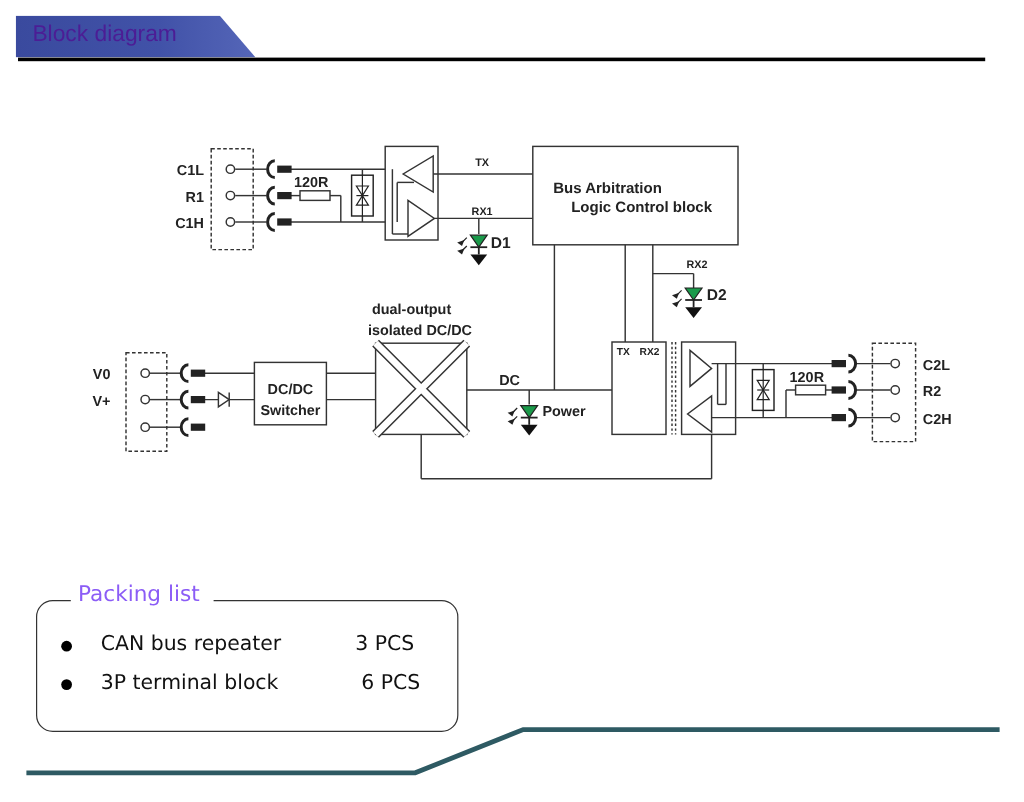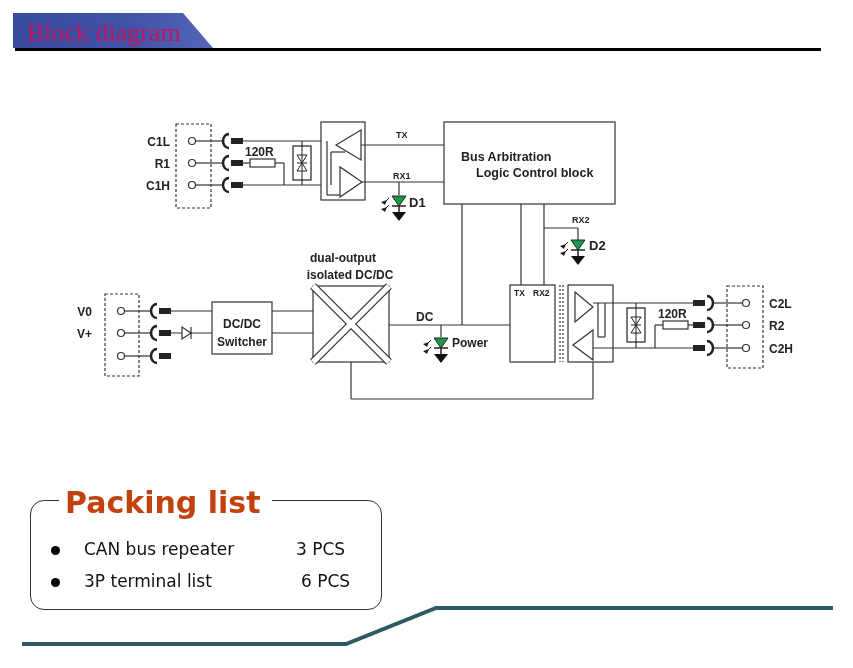--- a/index.html
+++ b/index.html
@@ -1,24 +1,24 @@
 <!DOCTYPE html>
 <html><head>
 <meta charset="utf-8">
 <style>
   html,body{margin:0;padding:0;background:#fff;}
   body{width:853px;height:668px;position:relative;overflow:hidden;font-family:"Liberation Sans",sans-serif;}
   .hdr{position:absolute;left:13px;top:13px;width:200px;height:35px;}
   .hdr-bg{position:absolute;inset:0;background:linear-gradient(90deg,#3a4a9e 0%,#4152a8 60%,#5566b8 100%);clip-path:polygon(0 0,170px 0,200px 35px,0 35px);}
-  .hdr-text{position:absolute;left:14px;top:5px;color:#be185d;font-family:Liberation Serif, serif;font-size:26px;}
+  .hdr-text{position:absolute;left:14px;top:5px;color:#4c1d95;font-family:Liberation Sans, sans-serif;font-size:19px;}
   .hdr-line{position:absolute;left:15px;top:48px;width:806px;height:3px;background:#000;}
   svg text{font-family:"Liberation Sans",sans-serif;font-weight:bold;fill:#222;}
   .pack{position:absolute;left:30px;top:500px;width:350px;height:108px;border:1.5px solid #333;border-radius:14px;}
-  .pack-title{position:absolute;left:28px;top:-16px;background:#fff;padding:0 12px 0 6px;font-family:"DejaVu Sans",sans-serif;font-size:30px;color:#c2410c;font-weight:bold;}
-  .row{position:absolute;left:20px;font-family:"DejaVu Sans",sans-serif;font-size:17px;color:#111;margin-top:12px;}
+  .pack-title{position:absolute;left:28px;top:-16px;background:#fff;padding:0 12px 0 6px;font-family:"DejaVu Sans",sans-serif;font-size:18px;color:#8b5cf6;}
+  .row{position:absolute;left:20px;font-family:"DejaVu Sans",sans-serif;font-size:17px;color:#111;}
   .bullet{display:inline-block;width:9px;height:9px;border-radius:50%;background:#000;position:absolute;left:0;top:7px;}
   .item-name{position:absolute;left:33px;white-space:nowrap;}
   .item-qty{position:absolute;white-space:nowrap;}
 </style>
 </head>
 <body>
 
 <div class="hdr">
   <div class="hdr-bg"></div>
   <div class="hdr-text">Block diagram</div>
@@ -180,16 +180,16 @@
 
 <div class="pack">
   <div class="pack-title">Packing list</div>
   <div class="row" style="top:26px;width:320px;height:22px">
     <span class="bullet"></span>
     <span class="item-name">CAN bus repeater</span>
     <span class="item-qty" style="left:245px">3 PCS</span>
   </div>
   <div class="row" style="top:58px;width:320px;height:22px">
     <span class="bullet"></span>
-    <span class="item-name">3P terminal list</span>
+    <span class="item-name">3P terminal block</span>
     <span class="item-qty" style="left:250px">6 PCS</span>
   </div>
 </div>
 
 </body></html>

